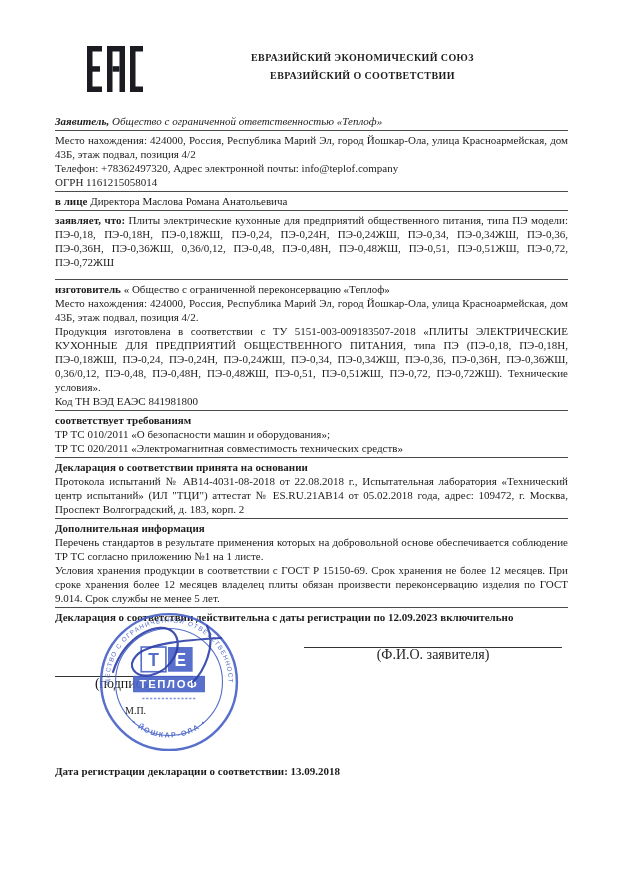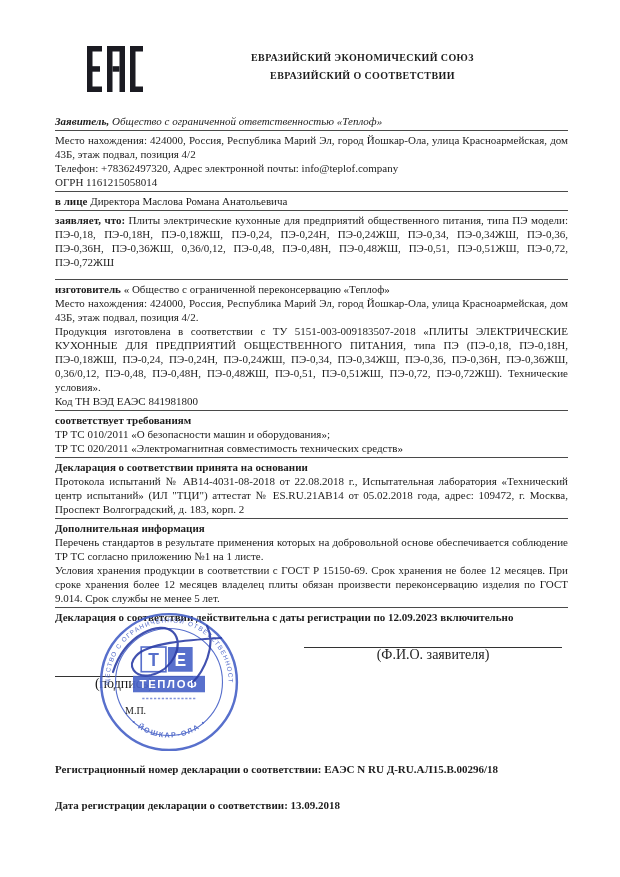--- a/index.html
+++ b/index.html
@@ -124,16 +124,15 @@
       <path d="M 44,86 L 96,86" stroke="#4a64c8" stroke-width="1.6" stroke-dasharray="2.2,1.6" opacity=".75"></path>
     </svg>
 
     <svg class="scribble" viewBox="0 0 160 84">
       <path d="M 10,56 C 22,18 58,4 70,16 C 82,28 70,54 48,59 C 31,62 24,50 33,40 C 44,27 84,24 118,22 M 104,10 C 114,30 100,56 90,66" fill="none" stroke="#2c3ea6" stroke-width="2.2" stroke-linecap="round" opacity=".9"></path>
     </svg>
 
     <div class="mp">М.П.</div>
   </div>
 
-  <p class="footer-line"><span>Регистрационный номер декларации о соответствии:</span> <span>ЕАЭС N RU Д-RU.АЛ15.В.00296/18</span></p>
   <p class="footer-line" style="margin-top:22px"><span>Дата регистрации декларации о соответствии:</span> <span>13.09.2018</span></p>
 
 </div>
 
 </body></html>

